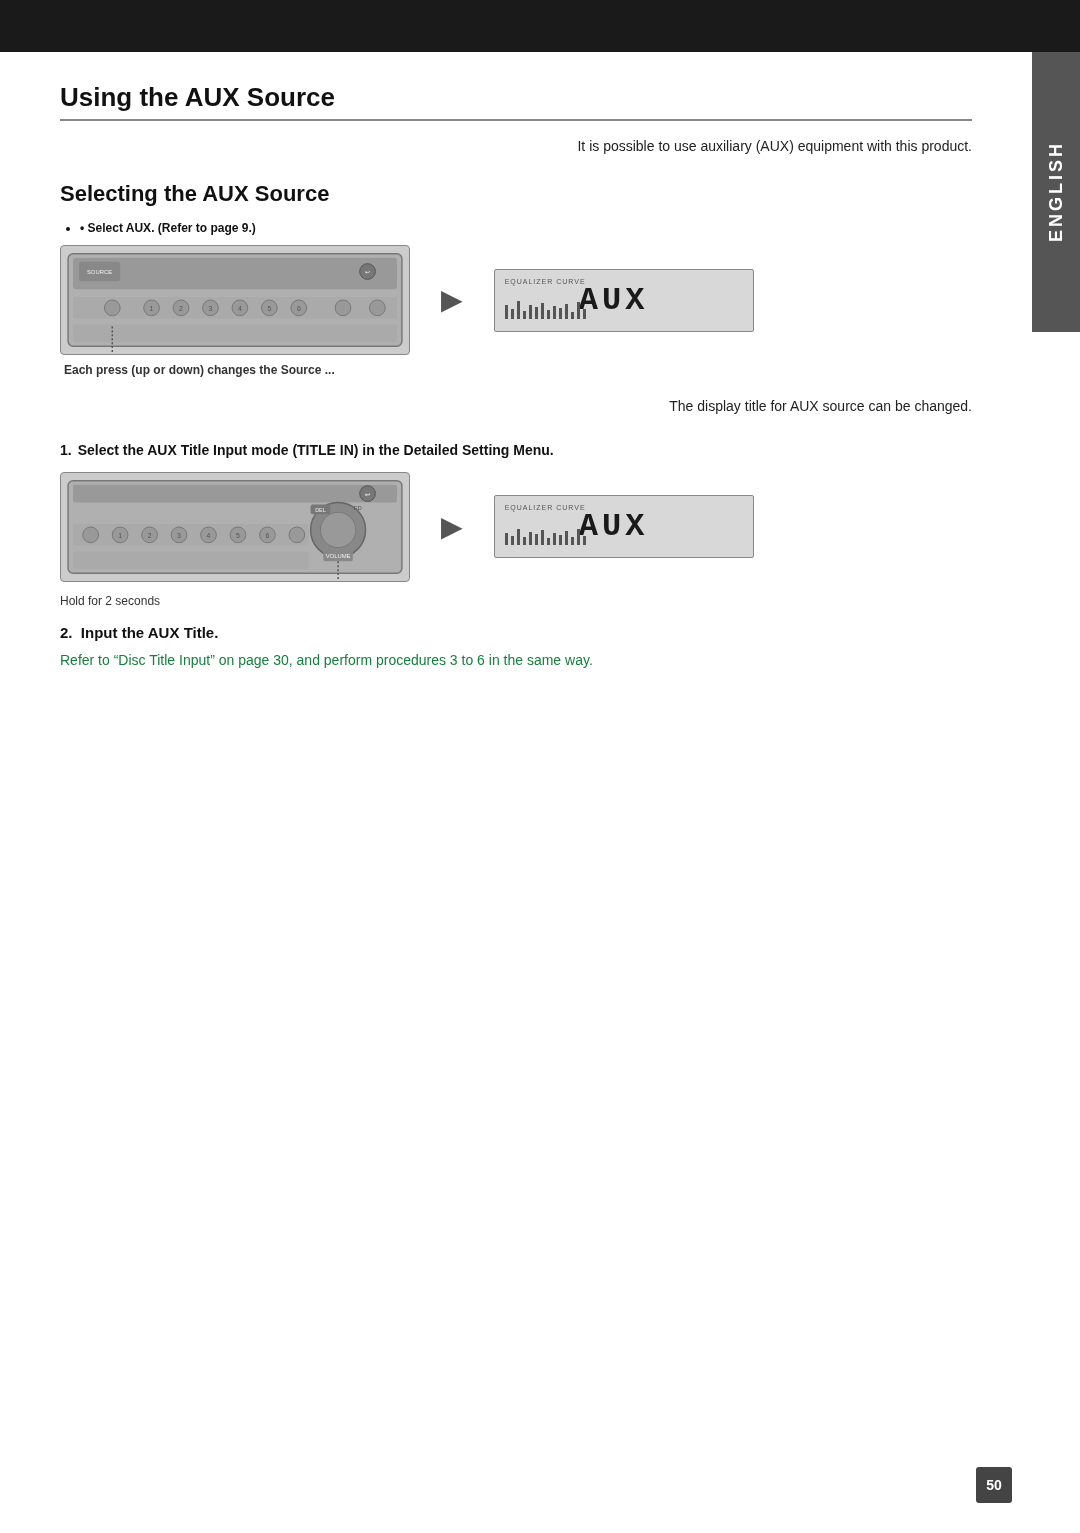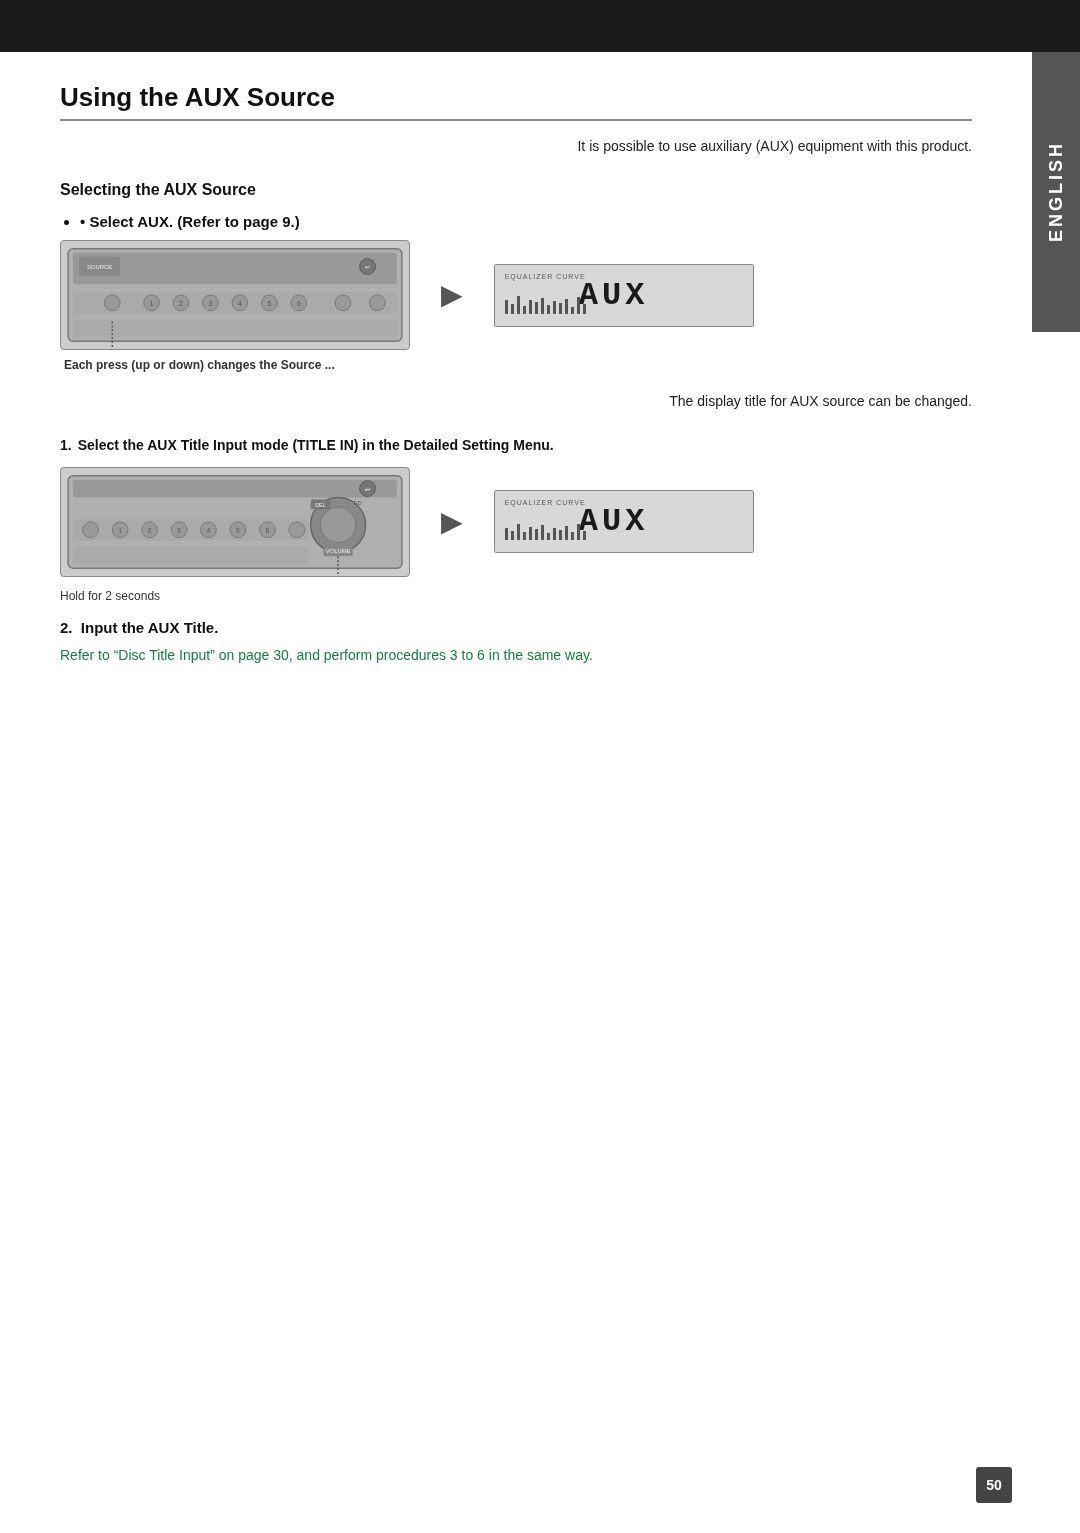--- a/index.html
+++ b/index.html
@@ -67,30 +67,30 @@
       font-size: 14px;
       color: #222222;
       line-height: 1.6;
       margin-top: 14px;
       margin-bottom: 24px;
       text-align: right;
     }
 
     
     .section-heading {
-      font-size: 16px;
+      font-size: 22px;
       font-weight: bold;
       color: #111111;
       margin-bottom: 14px;
       margin-top: 10px;
     }
 
     
     .bullet-item {
-      font-size: 15px;
+      font-size: 12px;
       font-weight: bold;
       color: #111111;
       margin-left: 20px;
       margin-bottom: 10px;
       list-style: disc;
     }
 
     
     .image-row {
       display: flex;

